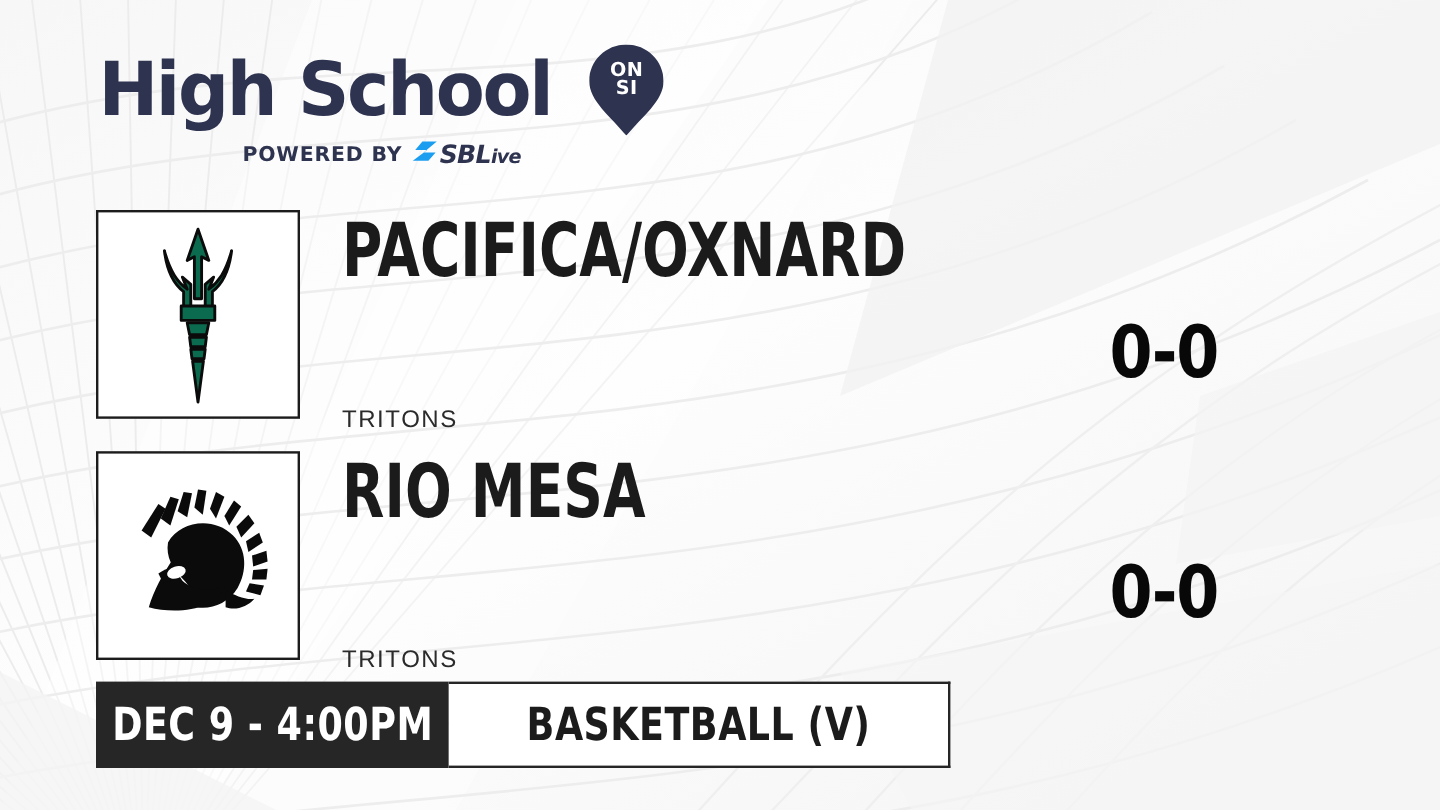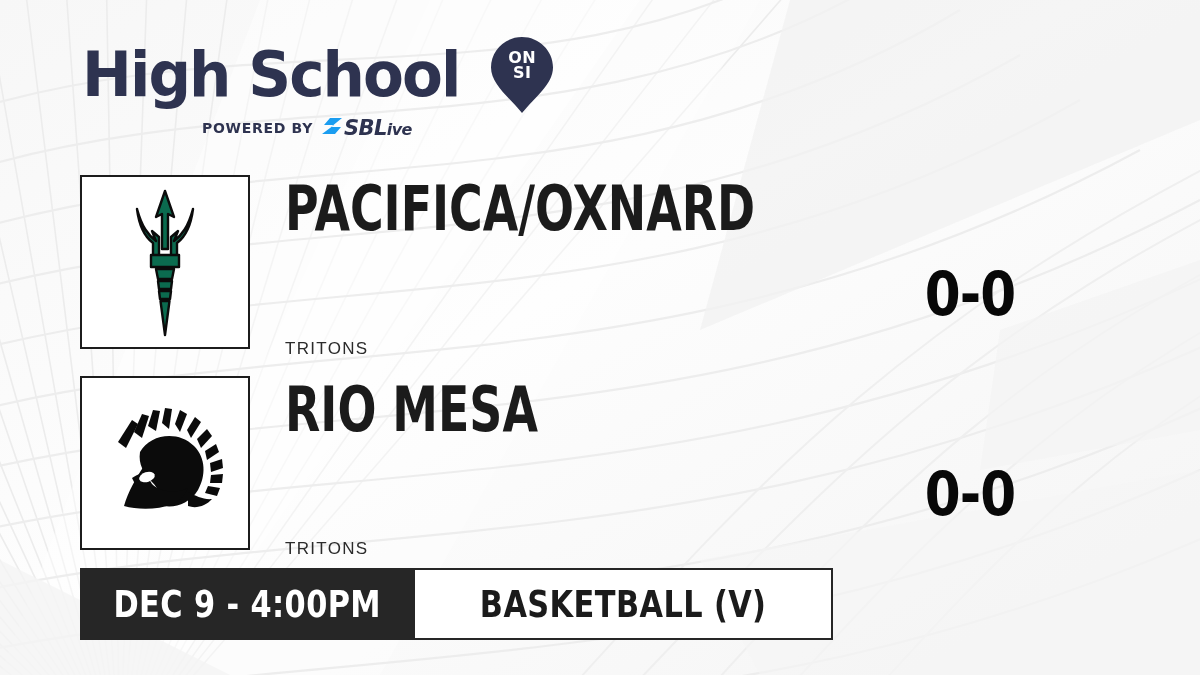--- a/index.html
+++ b/index.html
@@ -44,21 +44,21 @@
     color:#ffffff;
   }
 
   .powered {
     display:flex; align-items:center;
     margin-top:3px; margin-left:120px;
   }
   .powered-label {
     font-family:"DejaVu Sans", sans-serif;
     font-weight:bold;
-    font-size:14px;
+    font-size:17px;
     letter-spacing:0.7px;
     color:#2e3350;
   }
   .sbl-mark { margin-left:8px; margin-right:1px; }
   .sbl-word {
     font-family:"DejaVu Sans", sans-serif;
     font-weight:bold;
     font-style:italic;
     font-size:21px;
     letter-spacing:-0.6px;
@@ -89,21 +89,21 @@
     transform:scaleX(0.74);
     transform-origin:left center;
     white-space:nowrap;
   }
   .team-name.one { left:285px; top:178px; }
   .team-name.two { left:285px; top:379px; }
 
   .mascot {
     position:absolute;
     font-family:"Liberation Sans", sans-serif;
-    font-size:17px;
+    font-size:20px;
     letter-spacing:1.3px;
     color:#2b2b2b;
   }
   .mascot.one { left:285px; top:339px; }
   .mascot.two { left:285px; top:539px; }
 
   .record {
     position:absolute;
     width:200px;
     text-align:center;
@@ -122,21 +122,21 @@
   .infobar {
     position:absolute;
     left:80px; top:568px;
     height:72px;
     display:flex;
     align-items:stretch;
   }
   .infobar .date-cell {
     background:#262626;
     color:#ffffff;
-    width:335px;
+    width:294px;
     display:flex; align-items:center; justify-content:center;
   }
   .infobar .sport-cell {
     background:#ffffff;
     color:#1b1b1b;
     border:2px solid #262626;
     border-left:none;
     width:418px;
     display:flex; align-items:center; justify-content:center;
   }

